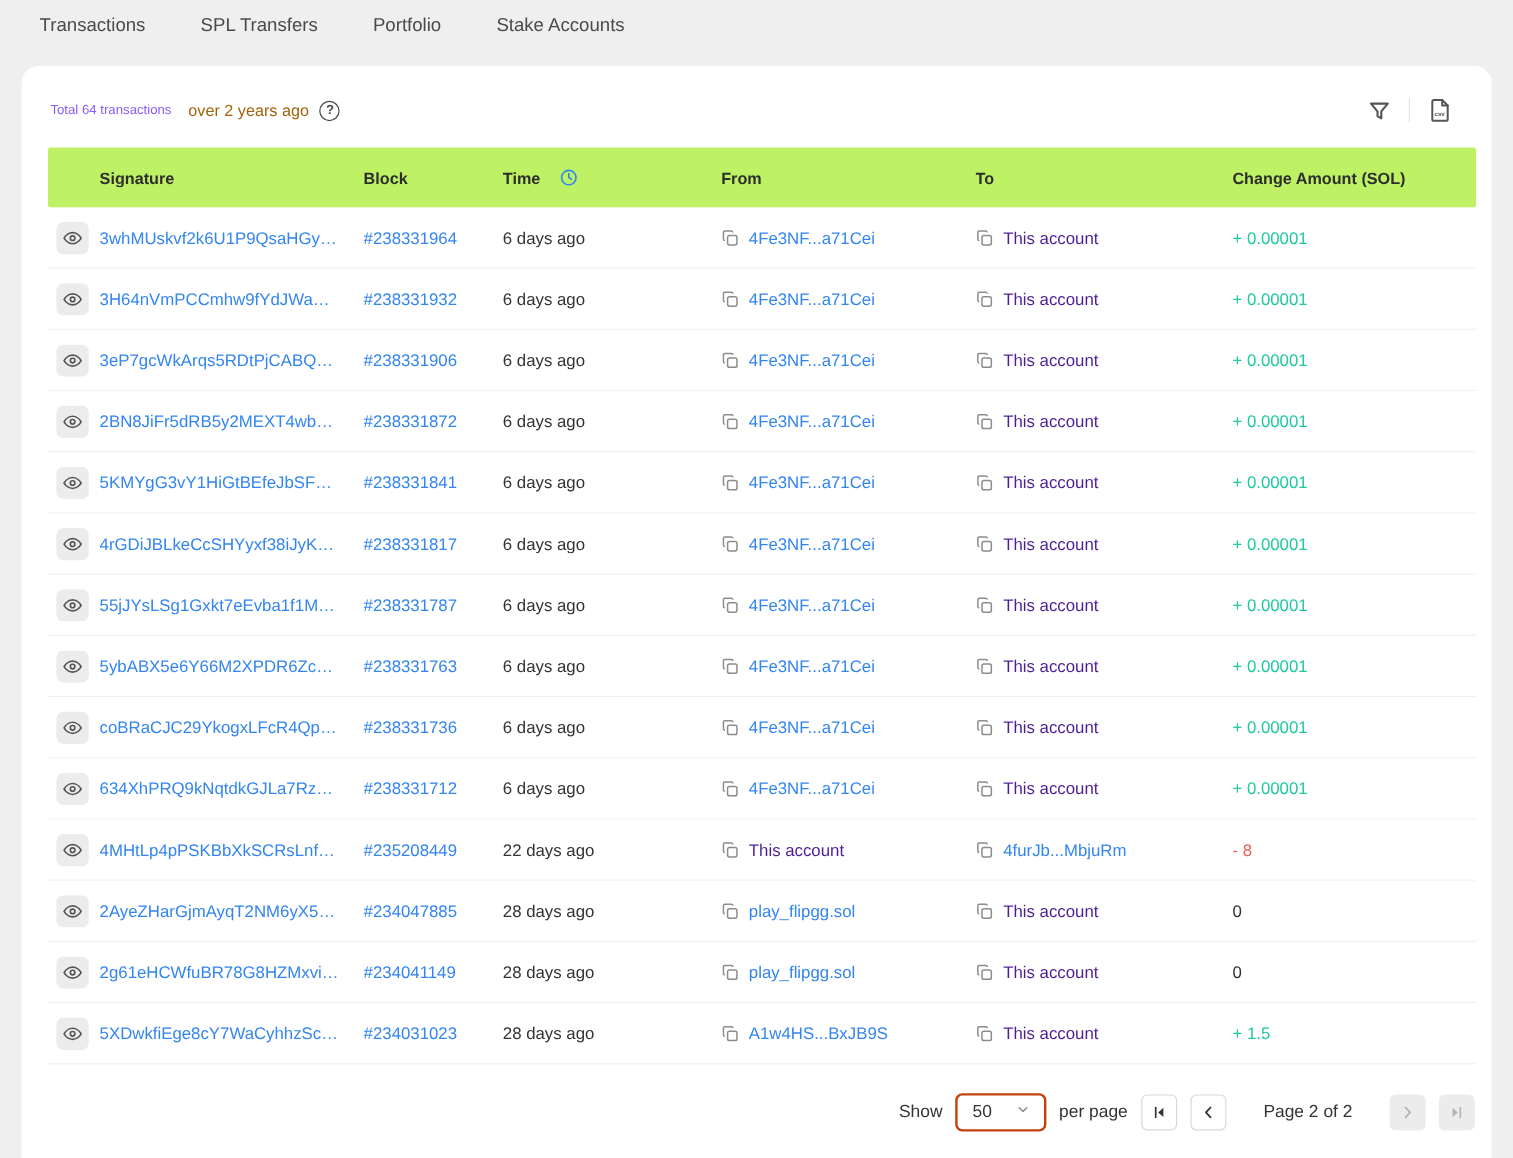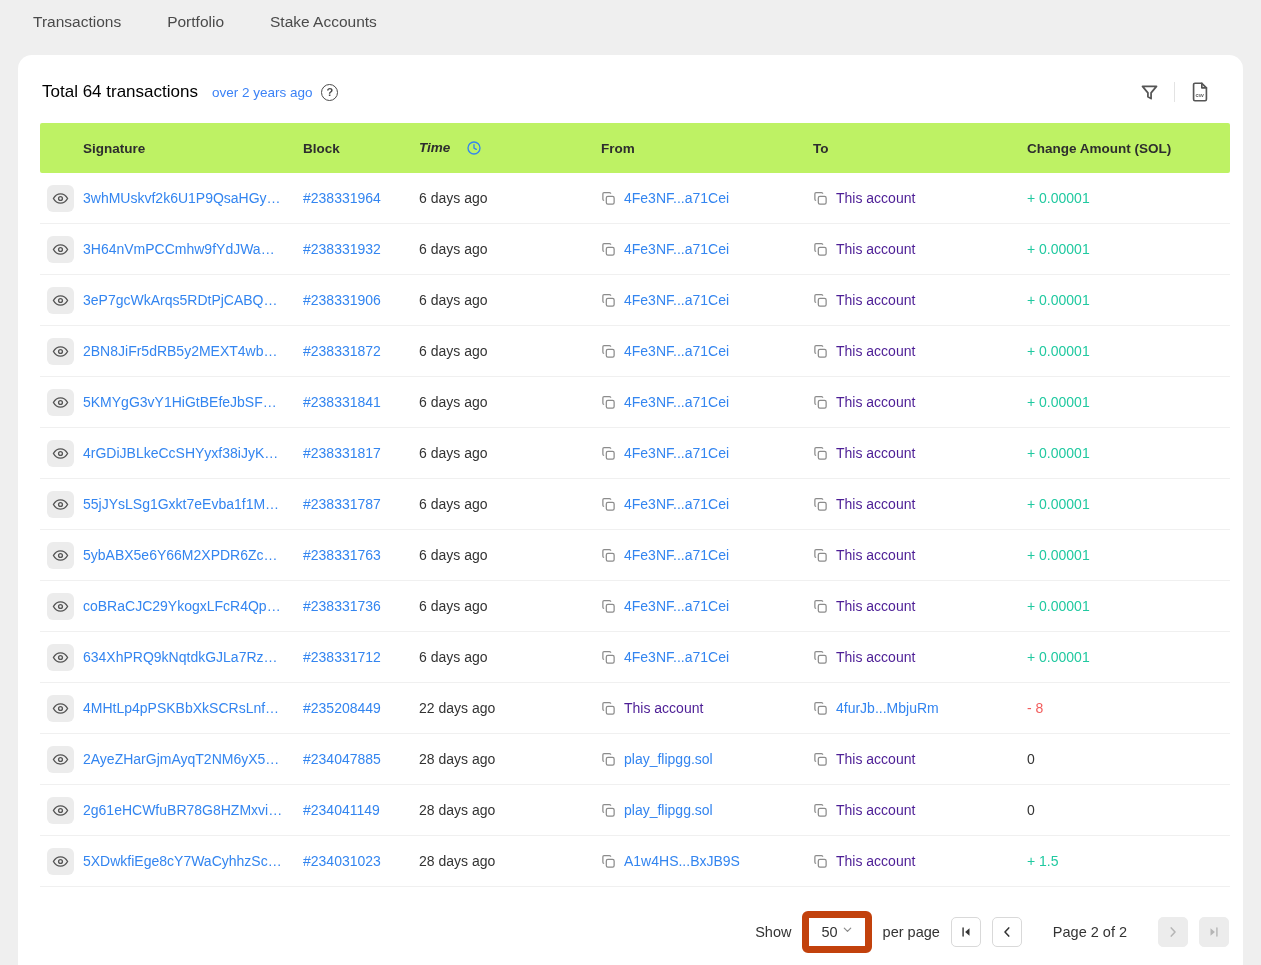--- a/index.html
+++ b/index.html
@@ -50,22 +50,22 @@
     background: #fff;
     border-radius: 14px 14px 0 0;
   }
 
   
   .summary-bar {
     display: flex;
     align-items: center;
     padding: 26px 22px 0 24px;
   }
-  .summary-total { font-size: 17px; color: #000000; text-align: center; }
-  .summary-age { font-size: 13.5px; color: #3b82f6; margin-left: 14px; }
+  .summary-total { font-size: 11px; color: #8b5cf6; text-align: center; }
+  .summary-age { font-size: 13.5px; color: #a16207; margin-left: 14px; }
   .q-icon {
     display: inline-flex;
     align-items: center;
     justify-content: center;
     width: 17px; height: 17px;
     border: 1.6px solid #4a4a4a;
     border-radius: 50%;
     font-size: 11px;
     font-weight: bold;
     color: #4a4a4a;
@@ -90,21 +90,21 @@
     background: #bef264;
     height: 50px;
     font-weight: bold;
     font-size: 13.5px;
     color: #2e2e2e;
     border-radius: 2px;
   }
   .trow { height: 51px; border-bottom: 1px solid #f0f0f0; background: #fff; }
   .cell { display: flex; align-items: center; overflow: hidden; white-space: nowrap; }
   .c-eye { justify-content: flex-start; padding-left: 7px; }
-  .time-head { display: flex; align-items: flex-start; gap: 16px; font-style: italic; }
+  .time-head { display: flex; align-items: flex-end; gap: 16px; }
   .clock-icon { cursor: pointer; display: inline-flex; }
 
   .eye-btn {
     width: 27px; height: 27px;
     background: #ececec;
     border: none;
     border-radius: 6px;
     display: flex;
     align-items: center;
     justify-content: center;
@@ -123,22 +123,22 @@
     align-items: center;
     justify-content: flex-end;
     padding: 24px 14px 0 0;
     gap: 11px;
     font-size: 14.5px;
     color: #333;
   }
   .select-box {
     display: flex;
     align-items: flex-start;
-    gap: 4px;
-    border: 7px solid #c2410c;
+    gap: 20px;
+    border: 2px solid #c2410c;
     border-radius: 6px;
     padding: 6px 12px;
     cursor: pointer;
     background: #fff;
   }
   .pg-btn {
     width: 30px; height: 30px;
     display: flex;
     align-items: center;
     justify-content: center;
@@ -152,20 +152,21 @@
     border-color: #ececec;
     cursor: default;
   }
   .page-label { margin: 0 20px; }
 </style>
 </head>
 <body>
 
 <div class="tabbar">
     <div class="tab">Transactions</div>
+    <div class="tab">SPL Transfers</div>
     <div class="tab">Portfolio</div>
     <div class="tab">Stake Accounts</div>
   </div>
 
 <div class="card">
 
   <div class="summary-bar">
     <span class="summary-total">Total 64 transactions</span>
     <span class="summary-age">over 2 years ago</span>
     <span class="q-icon">?</span>

